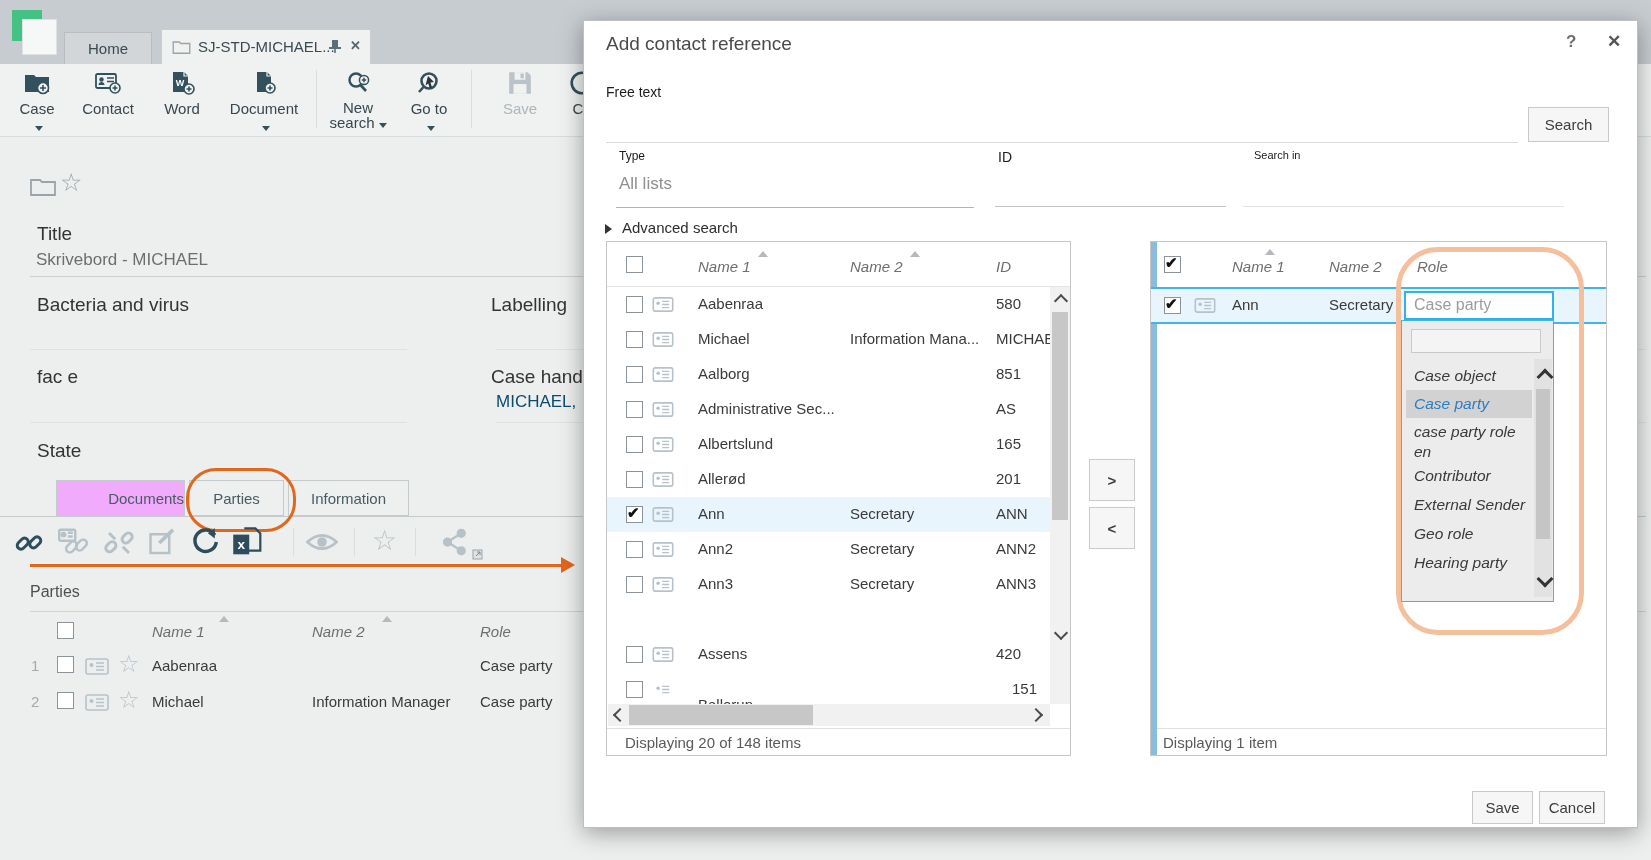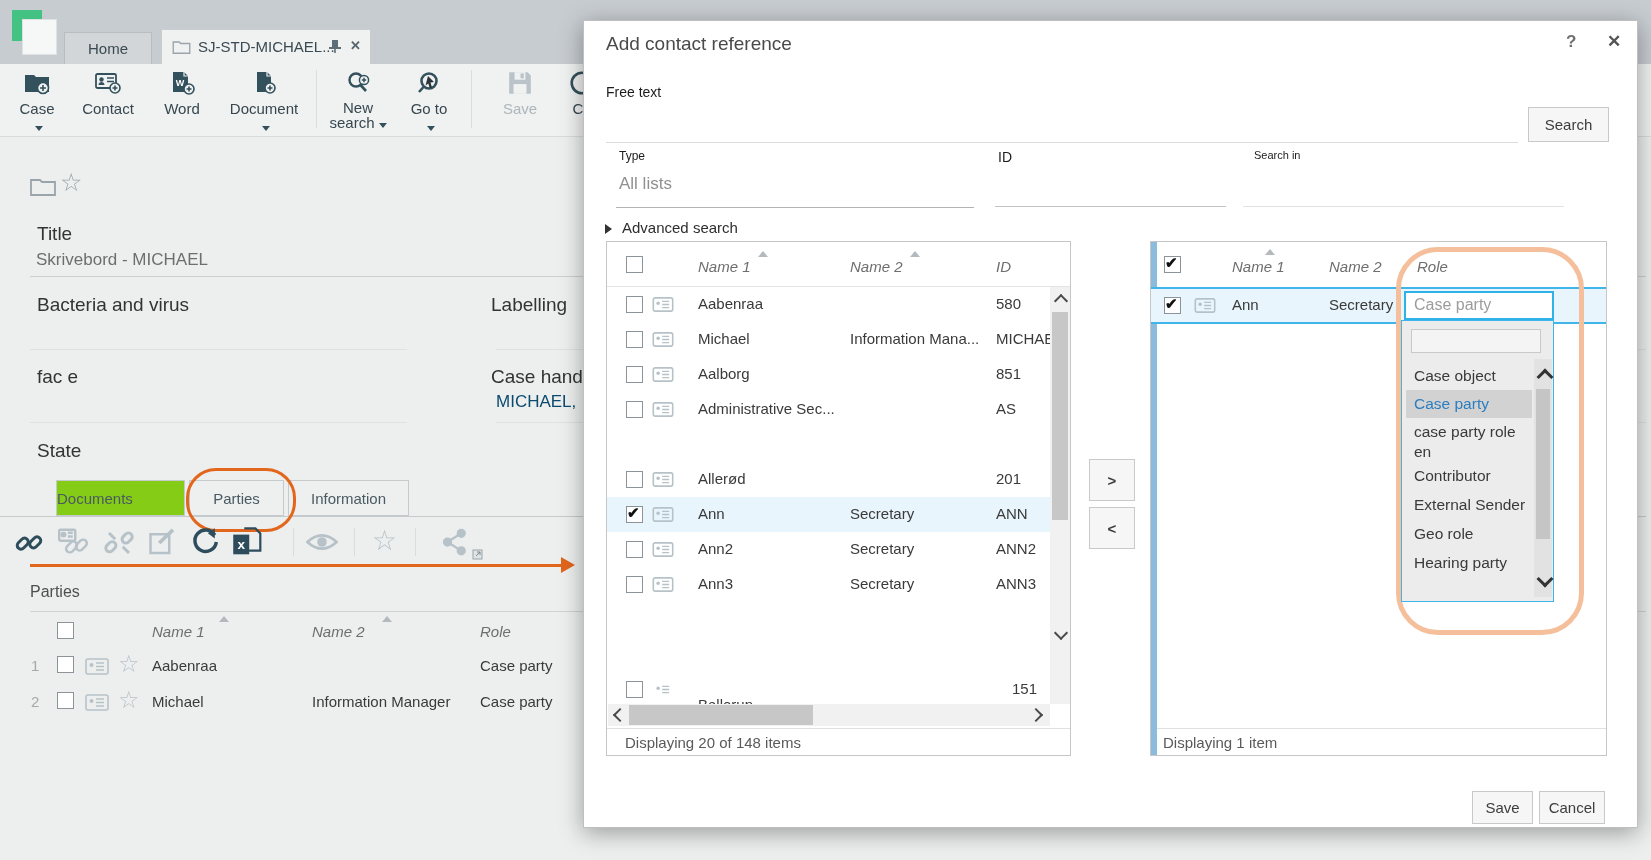--- a/index.html
+++ b/index.html
@@ -21,21 +21,21 @@
   .hdr-i{font-style:italic;font-size:15px;color:#6e6e6e;position:absolute;white-space:nowrap;}
   .cell{font-size:15px;color:#3a3a3a;position:absolute;white-space:nowrap;}
   .flabel{font-size:19px;color:#333;position:absolute;white-space:nowrap;}
   .fvalue{font-size:17px;color:#6e6e6e;position:absolute;white-space:nowrap;}
   .line{position:absolute;height:1px;background:#d6d8d8;}
   .tbbtn{position:absolute;text-align:center;color:#37474f;font-size:15px;}
   .tbbtn .ic{display:block;margin:0 auto 4px auto;}
   .sep-v{position:absolute;width:1px;background:#dadddf;}
   .icon24{width:26px;height:26px;}
   .footer-txt{font-size:15px;color:#5a5a5a;position:absolute;white-space:nowrap;}
-  .ddl-item{position:absolute;left:4px;width:126px;font-size:15.5px;color:#3a3a3a;padding:4px 0 0 8px;box-sizing:border-box;line-height:20px;}
+  .ddl-item{position:absolute;left:4px;width:126px;font-size:15.5px;color:#3a3a3a;padding:4px 0 0 8px;box-sizing:border-box;line-height:20px;font-style:italic;}
   .ddl-item.sel{background:#d2d2d2;color:#2b7ec0;}
   .scroll-track{position:absolute;background:#f1f1f1;}
   .scroll-thumb{position:absolute;background:#c7c7c7;}
 </style>
 </head>
 <body>
 
 <div id="canvas">
 
   <div class="abs" style="left:0;top:0;width:1651px;height:64px;background:#c7ccd1;"></div>
@@ -154,21 +154,21 @@
   <div class="line" style="left:496px;top:349px;width:1150px;background:#e0e1e1;"></div>
 
   <div class="flabel" style="left:37px;top:366px;">fac e</div>
   <div class="flabel" style="left:491px;top:366px;">Case handle</div>
   <div class="fvalue" style="left:496px;top:392px;color:#0c4a6e;">MICHAEL,</div>
   <div class="line" style="left:30px;top:422px;width:377px;background:#e0e1e1;"></div>
   <div class="line" style="left:496px;top:422px;width:1150px;background:#e0e1e1;"></div>
 
   <div class="flabel" style="left:37px;top:440px;">State</div>
 
-  <div class="abs" style="left:56px;top:480px;width:129px;height:36px;background:#84cc16;border:1px solid #c5cacc;box-sizing:border-box;display:flex;align-items:center;justify-content:flex-start;">
+  <div class="abs" style="left:56px;top:480px;width:129px;height:36px;background:#f0abfc;border:1px solid #c5cacc;box-sizing:border-box;display:flex;align-items:center;justify-content:flex-end;">
     <span style="font-size:15px;color:#4a5a62;">Documents</span>
   </div>
   <div class="abs" style="left:189px;top:480px;width:95px;height:36px;background:#eef0f0;border:1px solid #c5cacc;box-sizing:border-box;display:flex;align-items:center;justify-content:center;">
     <span style="font-size:15px;color:#4a5a62;">Parties</span>
   </div>
   <div class="abs" style="left:288px;top:480px;width:121px;height:36px;background:#eef0f0;border:1px solid #c5cacc;box-sizing:border-box;display:flex;align-items:center;justify-content:center;">
     <span style="font-size:15px;color:#4a5a62;">Information</span>
   </div>
   <div class="line" style="left:0;top:516px;width:1646px;background:#c5cacc;"></div>
 
@@ -348,20 +348,31 @@
         <span class="cb" style="left:19px;top:9px;"></span>
         <svg class="abs" style="left:45px;top:10px;" width="22" height="15" viewBox="0 0 24 17">
             <rect x="1" y="1" width="22" height="15" rx="2" fill="none" stroke="#b7c2c8" stroke-width="1.8"></rect>
             <circle cx="6.5" cy="7" r="2" fill="#b7c2c8"></circle>
             <path d="M11 5h8M11 8.5h8M11 12h8" stroke="#b7c2c8" stroke-width="1.5"></path>
           </svg>
         <span class="cell" style="left:91px;top:8px;">Administrative Sec...</span>
         <span class="cell" style="left:243px;top:8px;"></span>
         <span class="cell" style="left:389px;top:8px;">AS</span>
       </div>
+      <div class="abs lt-row" style="left:0;top:185px;width:443px;height:35px;overflow:hidden;">
+        <span class="cb" style="left:19px;top:9px;"></span>
+        <svg class="abs" style="left:45px;top:10px;" width="22" height="15" viewBox="0 0 24 17">
+            <rect x="1" y="1" width="22" height="15" rx="2" fill="none" stroke="#b7c2c8" stroke-width="1.8"></rect>
+            <circle cx="6.5" cy="7" r="2" fill="#b7c2c8"></circle>
+            <path d="M11 5h8M11 8.5h8M11 12h8" stroke="#b7c2c8" stroke-width="1.5"></path>
+          </svg>
+        <span class="cell" style="left:91px;top:8px;">Albertslund</span>
+        <span class="cell" style="left:243px;top:8px;"></span>
+        <span class="cell" style="left:389px;top:8px;">165</span>
+      </div>
       <div class="abs lt-row" style="left:0;top:220px;width:443px;height:35px;overflow:hidden;">
         <span class="cb" style="left:19px;top:9px;"></span>
         <svg class="abs" style="left:45px;top:10px;" width="22" height="15" viewBox="0 0 24 17">
             <rect x="1" y="1" width="22" height="15" rx="2" fill="none" stroke="#b7c2c8" stroke-width="1.8"></rect>
             <circle cx="6.5" cy="7" r="2" fill="#b7c2c8"></circle>
             <path d="M11 5h8M11 8.5h8M11 12h8" stroke="#b7c2c8" stroke-width="1.5"></path>
           </svg>
         <span class="cell" style="left:91px;top:8px;">Allerød</span>
         <span class="cell" style="left:243px;top:8px;"></span>
         <span class="cell" style="left:389px;top:8px;">201</span>
@@ -391,20 +402,31 @@
       <div class="abs lt-row" style="left:0;top:325px;width:443px;height:35px;overflow:hidden;">
         <span class="cb" style="left:19px;top:9px;"></span>
         <svg class="abs" style="left:45px;top:10px;" width="22" height="15" viewBox="0 0 24 17">
             <rect x="1" y="1" width="22" height="15" rx="2" fill="none" stroke="#b7c2c8" stroke-width="1.8"></rect>
             <circle cx="6.5" cy="7" r="2" fill="#b7c2c8"></circle>
             <path d="M11 5h8M11 8.5h8M11 12h8" stroke="#b7c2c8" stroke-width="1.5"></path>
           </svg>
         <span class="cell" style="left:91px;top:8px;">Ann3</span>
         <span class="cell" style="left:243px;top:8px;">Secretary</span>
         <span class="cell" style="left:389px;top:8px;">ANN3</span>
+      </div>
+      <div class="abs lt-row" style="left:0;top:395px;width:443px;height:35px;overflow:hidden;">
+        <span class="cb" style="left:19px;top:9px;"></span>
+        <svg class="abs" style="left:45px;top:10px;" width="22" height="15" viewBox="0 0 24 17">
+            <rect x="1" y="1" width="22" height="15" rx="2" fill="none" stroke="#b7c2c8" stroke-width="1.8"></rect>
+            <circle cx="6.5" cy="7" r="2" fill="#b7c2c8"></circle>
+            <path d="M11 5h8M11 8.5h8M11 12h8" stroke="#b7c2c8" stroke-width="1.5"></path>
+          </svg>
+        <span class="cell" style="left:91px;top:8px;">Assens</span>
+        <span class="cell" style="left:243px;top:8px;"></span>
+        <span class="cell" style="left:389px;top:8px;">420</span>
       </div>
       <div class="abs lt-row" style="left:0;top:430px;width:443px;height:32px;overflow:hidden;">
         <span class="cb" style="left:19px;top:9px;"></span>
         <svg class="abs" style="left:45px;top:10px;" width="22" height="15" viewBox="0 0 24 17">
             <rect x="1" y="1" width="22" height="15" rx="2" fill="none" stro="" ke="#b7c2c8" stroke-width="1.8"></rect>
             <circle cx="6.5" cy="7" r="2" fill="#b7c2c8"></circle>
             <path d="M11 5h8M11 8.5h8M11 12h8" stroke="#b7c2c8" stroke-width="1.5"></path>
           </svg>
         <span class="cell" style="left:91px;top:24px;">Ballerup</span>
         <span class="cell" style="left:243px;top:8px;"></span>

